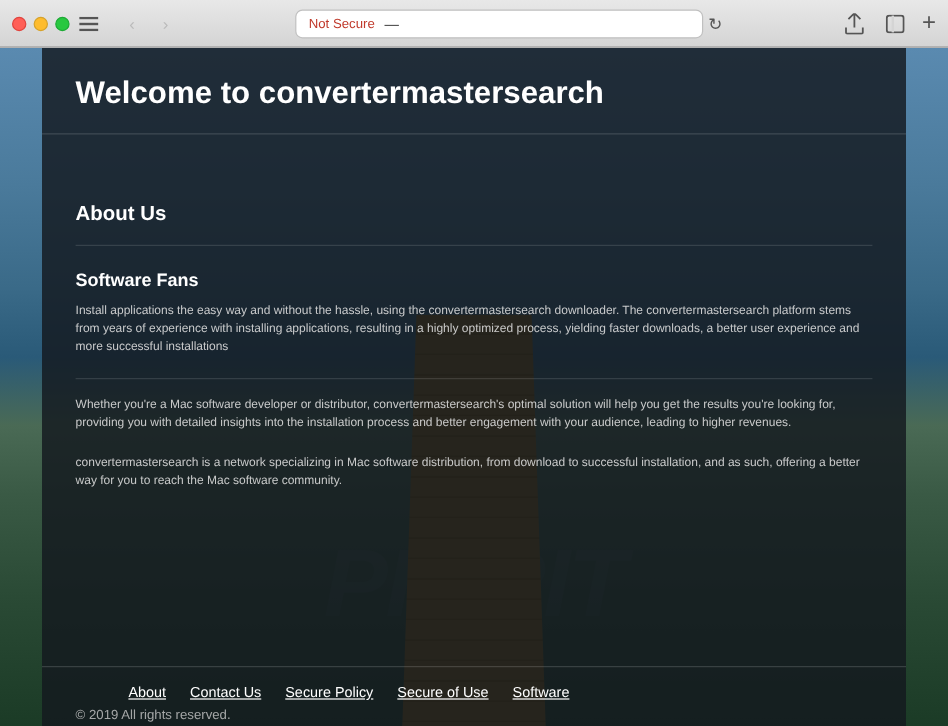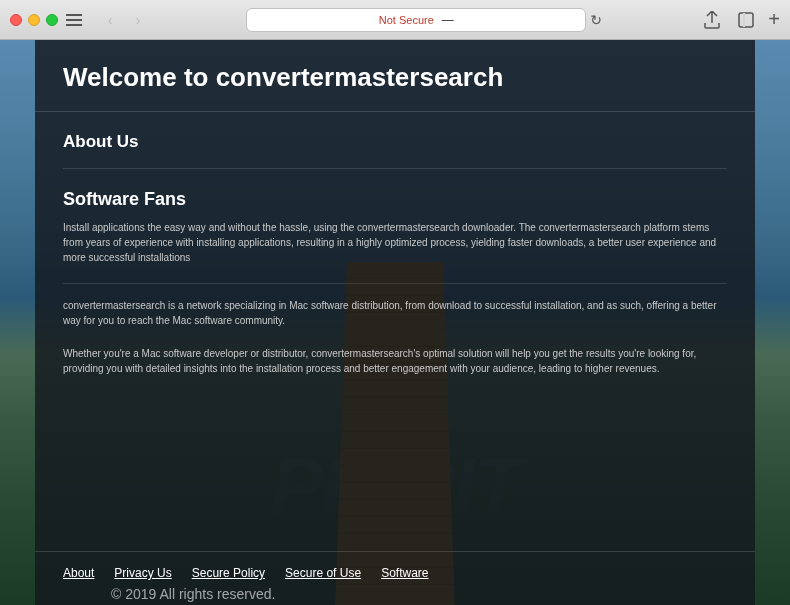--- a/index.html
+++ b/index.html
@@ -86,21 +86,20 @@
       background: white;
       border: 1px solid #c0c0c0;
       border-radius: 6px;
       padding: 4px 10px;
       font-size: 12px;
       color: #333;
       width: 340px;
       text-align: center;
       display: flex;
       align-items: center;
-      justify-content: center;
       gap: 8px;
     }
 
     .not-secure {
       color: #c0392b;
       font-size: 11px;
     }
 
     .address-text {
       color: #333;
@@ -238,24 +237,25 @@
       padding: 20px 28px;
       flex: 1;
       overflow: hidden;
     }
 
     .section-title {
       font-size: 17px;
       font-weight: bold;
       color: white;
       margin-bottom: 16px;
+      margin-top: 36px;
     }
 
     .subsection-title {
-      font-size: 18px;
+      font-size: 15px;
       font-weight: bold;
       color: white;
       margin-bottom: 10px;
       margin-top: 20px;
     }
 
     .content-text {
       font-size: 10px;
       color: rgba(220, 220, 220, 0.9);
       line-height: 1.5;
@@ -271,33 +271,33 @@
     
     .site-footer {
       padding: 14px 28px 10px 28px;
       border-top: 1px solid rgba(255,255,255,0.15);
     }
 
     .footer-links {
       display: flex;
       gap: 20px;
       margin-bottom: 6px;
+      margin-left: 44px;
     }
 
     .footer-link {
       color: white;
       text-decoration: underline;
       font-size: 12px;
       cursor: pointer;
     }
 
     .footer-copyright {
-      font-size: 14px;
+      font-size: 11px;
       color: rgba(200, 200, 200, 0.8);
-      margin-left: 48px;
     }
 
     
     .watermark {
       position: absolute;
       bottom: 80px;
       left: 0;
       right: 0;
       text-align: center;
       font-size: 80px;
@@ -376,30 +376,30 @@
 
       <hr class="section-divider">
 
       <h3 class="subsection-title">Software Fans</h3>
 
       <p class="content-text">Install applications the easy way and without the hassle, using the convertermastersearch downloader. The convertermastersearch platform stems from years of experience with installing applications, resulting in a highly optimized process, yielding faster downloads, a better user experience and more successful installations</p>
 
       <hr class="section-divider">
 
 
+      <p class="content-text">Whether you're a Mac software developer or distributor, convertermastersearch's optimal solution will help you get the results you're looking for, providing you with detailed insights into the installation process and better engagement with your audience, leading to higher revenues.</p>
+
       <p class="content-text">convertermastersearch is a network specializing in Mac software distribution, from download to successful installation, and as such, offering a better way for you to reach the Mac software community.</p>
-
-      <p class="content-text">Whether you're a Mac software developer or distributor, convertermastersearch's optimal solution will help you get the results you're looking for, providing you with detailed insights into the installation process and better engagement with your audience, leading to higher revenues.</p>
 
     </div>
 
     <div class="site-footer">
       <div class="footer-links">
         <a class="footer-link">About</a>
-        <a class="footer-link">Privacy Us</a>
+        <a class="footer-link">Contact Us</a>
         <a class="footer-link">Secure Policy</a>
         <a class="footer-link">Secure of Use</a>
         <a class="footer-link">Software</a>
       </div>
       <div class="footer-copyright">© 2019 All rights reserved.</div>
     </div>
 
   </div>
 </div>
 

